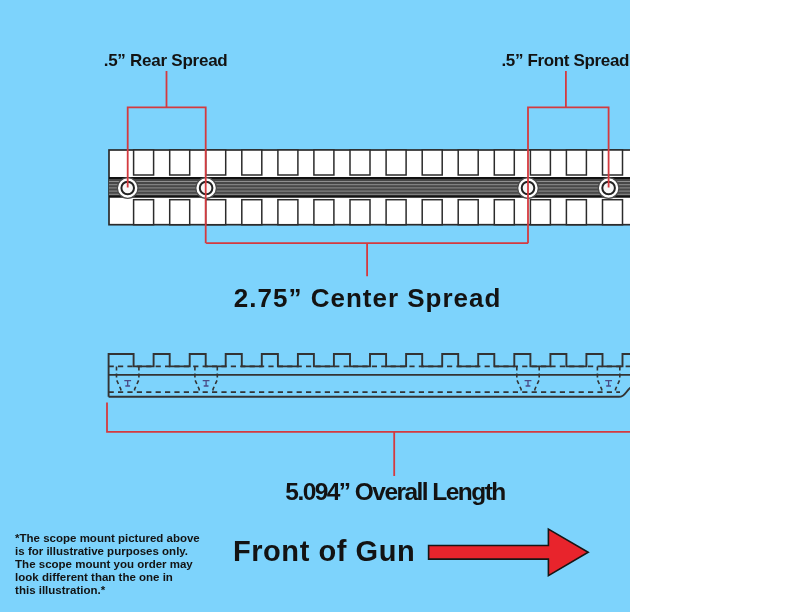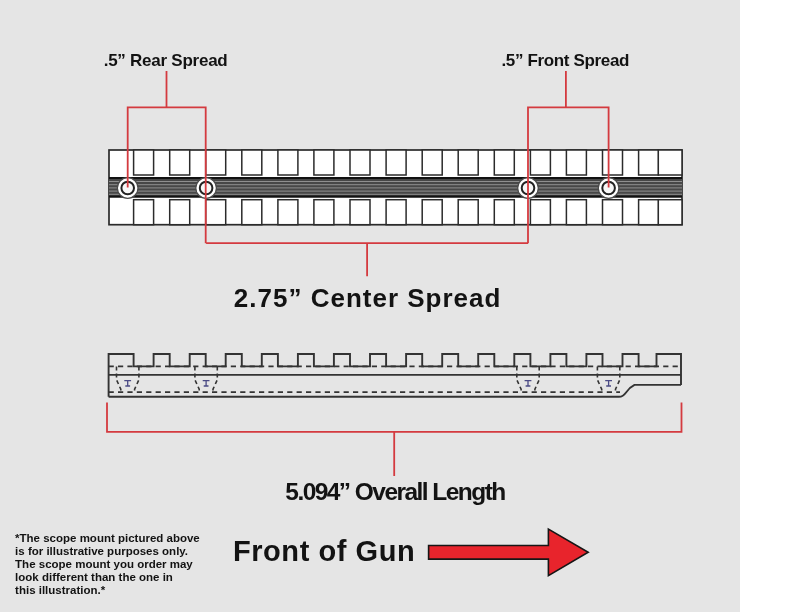--- a/index.html
+++ b/index.html
@@ -1,15 +1,15 @@
 <!DOCTYPE html>
 <html><head><meta charset="utf-8">
 <style>
 html,body{margin:0;padding:0;background:#ffffff;}
-#page{position:relative;width:740px;height:612px;overflow:hidden;background:#e5e5e5;}
+#page{position:relative;width:630px;height:612px;overflow:hidden;background:#7dd3fc;}
 </style></head>
 <body>
 <div id="page">
 <svg width="792" height="612" viewBox="0 0 792 612">
 <g stroke="#2b2b2b" fill="none">
 <rect x="109.0" y="150.0" width="573.0" height="74.69999999999999" fill="#ffffff" stroke-width="1.7"></rect>
 <rect x="109.9" y="177.0" width="571.2" height="20.599999999999994" fill="#474747" stroke="none"></rect>
 <g stroke="#111111" stroke-width="2.0">
 <line x1="109.0" y1="178.1" x2="682.0" y2="178.1"></line>
 <line x1="109.0" y1="196.5" x2="682.0" y2="196.5"></line>

